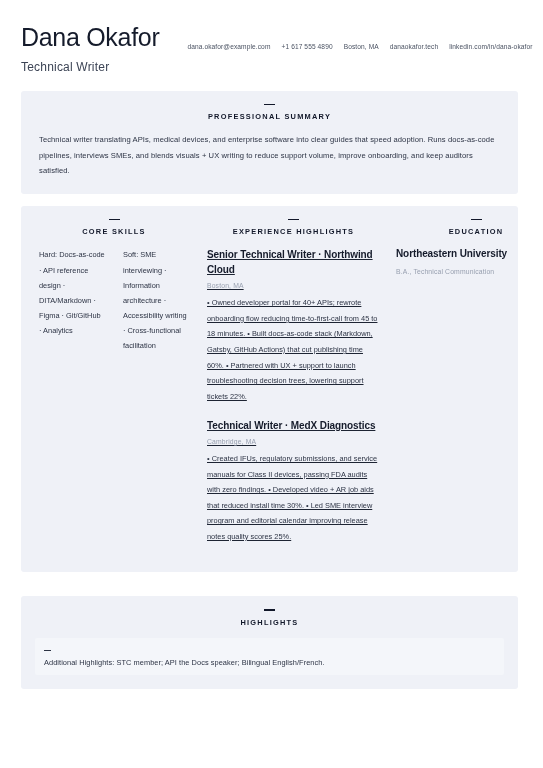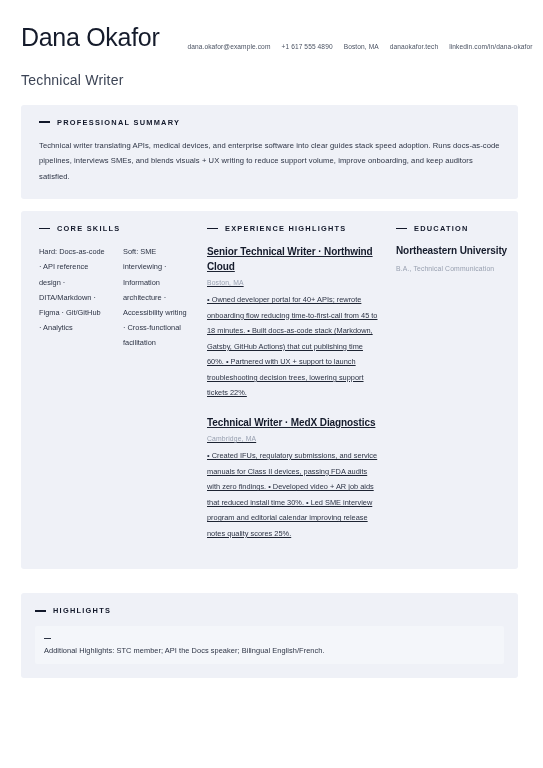--- a/index.html
+++ b/index.html
@@ -49,22 +49,22 @@
     padding-bottom: 2px;
     flex-wrap: nowrap;
   }
   .contact-item {
     font-size: 6.6px;
     color: #4a5262;
     white-space: nowrap;
     letter-spacing: 0.1px;
   }
   .role {
-    margin-top: 20px;
-    font-size: 14px;
+    margin-top: 8px;
+    font-size: 12px;
     color: #3c4455;
     letter-spacing: 0.2px;
   }
 
   
   .panel {
     background: #eff1f7;
     border-radius: 3px;
     margin: 0 25px 0 21px;
     box-sizing: border-box;
@@ -83,20 +83,21 @@
     margin-top: 24px;
     padding: 13px 14px 14px 14px;
   }
 
   
   .sec-head {
     display: flex;
     align-items: center;
     gap: 7px;
     margin-bottom: 11px;
+    flex-direction: column;
   }
   .sec-dash {
     display: block;
     width: 11px;
     height: 1.6px;
     background: #12182a;
     flex: none;
   }
   .sec-title {
     font-size: 7.4px;
@@ -209,21 +210,21 @@
       </div>
     </div>
     <div class="role">Technical Writer</div>
   </div>
 
   <div class="panel summary">
     <div class="sec-head">
       <span class="sec-dash"></span>
       <span class="sec-title">Professional Summary</span>
     </div>
-    <div class="summary-text">Technical writer translating APIs, medical devices, and enterprise software into clear guides stack speed adoption. Runs docs-as-code pipelines, interviews SMEs, and blends visuals + UX writing to reduce support volume, improve onboarding, and keep auditors satisfied.</div>
+    <div class="summary-text">Technical writer translating APIs, medical devices, and enterprise software into clear guides that speed adoption. Runs docs-as-code pipelines, interviews SMEs, and blends visuals + UX writing to reduce support volume, improve onboarding, and keep auditors satisfied.</div>
   </div>
 
   <div class="panel columns">
 
     <div class="col-skills">
       <div class="sec-head">
         <span class="sec-dash"></span>
         <span class="sec-title">Core Skills</span>
       </div>
       <div class="skills-grid">

